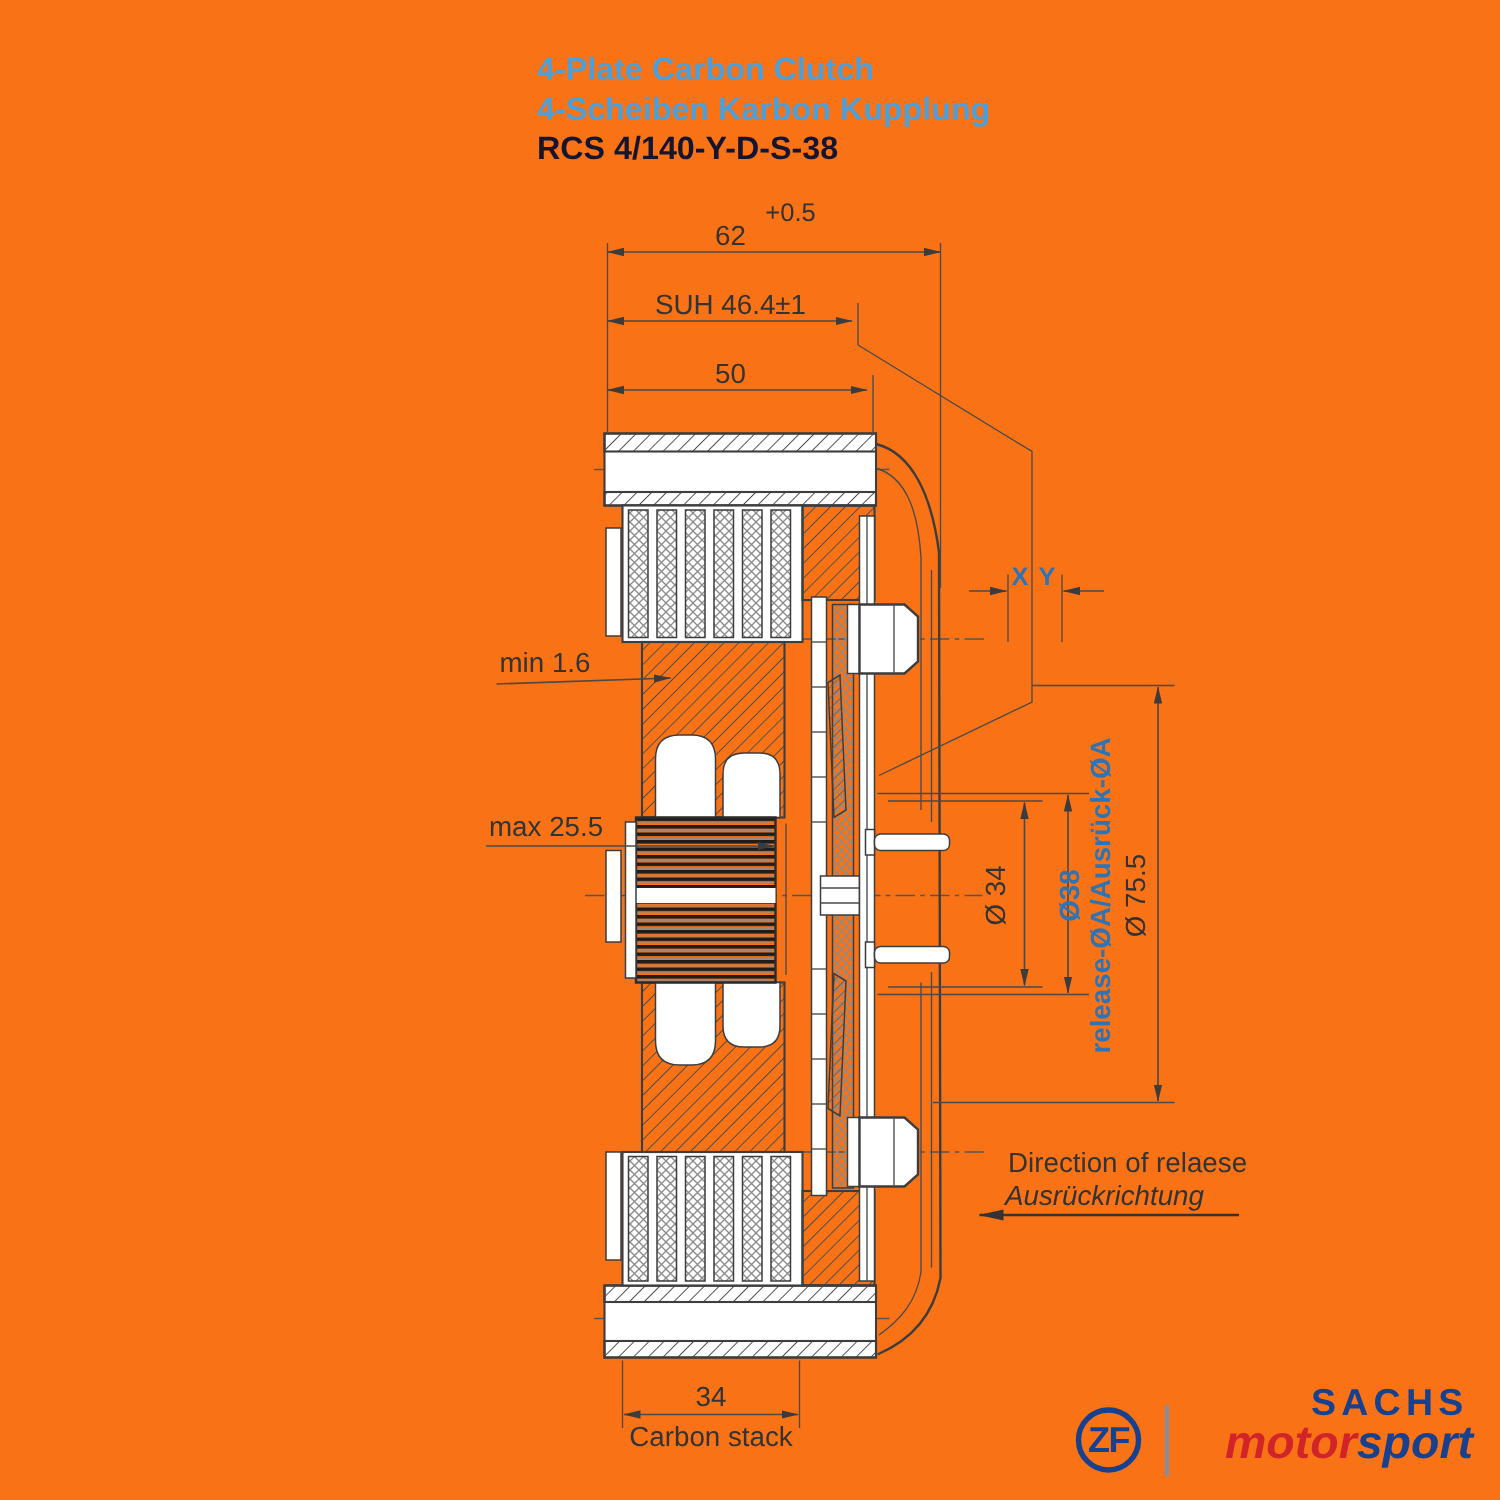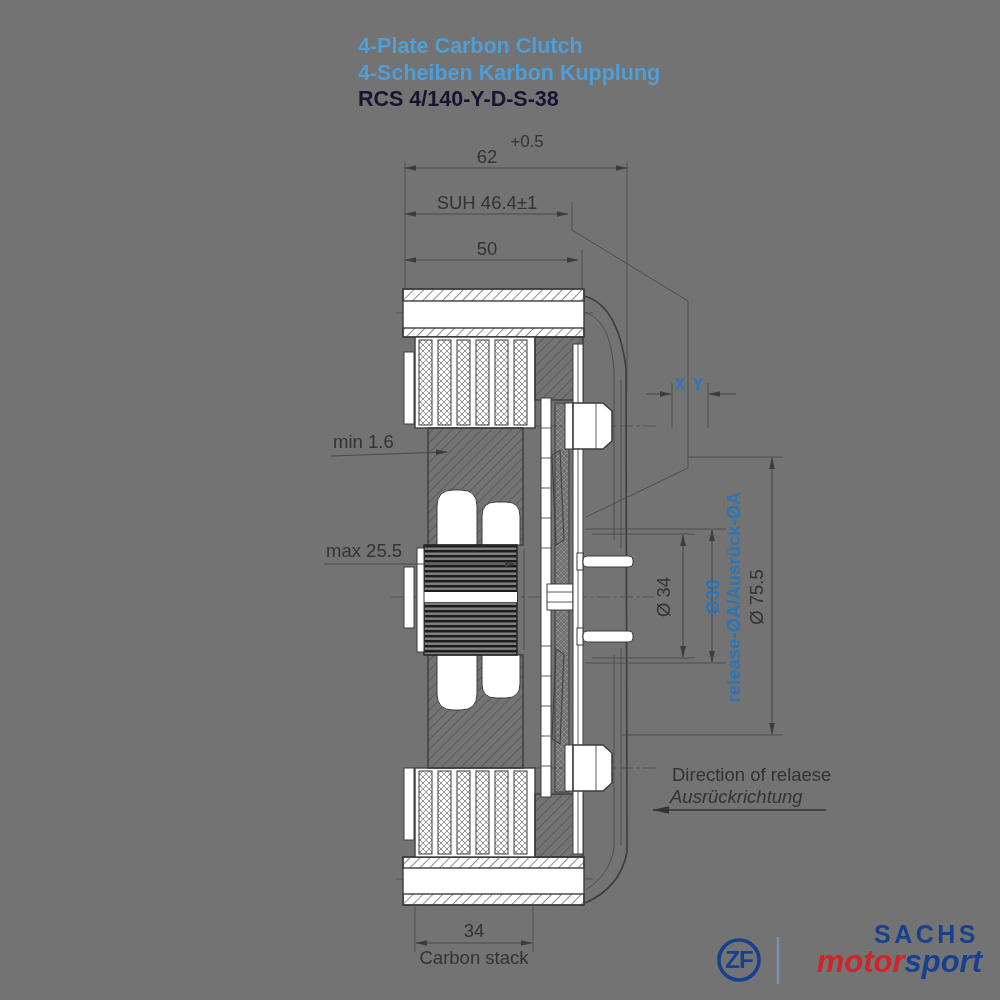--- a/index.html
+++ b/index.html
@@ -1,16 +1,16 @@
 <!DOCTYPE html>
 <html><head>
 <meta charset="utf-8">
 <style>
   html,body{margin:0;padding:0;background:#ffffff;}
-  #sheet{width:1000px;height:1000px;position:relative;background:#737373;
+  #sheet{width:1000px;height:1000px;position:relative;background:#f97316;
          font-family:"Liberation Sans", sans-serif;}
   svg{display:block;}
   
   .t-title{font:600 21.5px "Liberation Sans",sans-serif;fill:#4e9ed8;}
   .t-part{font:800 21.5px "Liberation Sans",sans-serif;fill:#15152f;}
   .t-dim{font:400 18.5px "Liberation Sans",sans-serif;fill:#333333;}
   .t-dim-sm{font:400 17px "Liberation Sans",sans-serif;fill:#333333;}
   .t-blue{font:700 17px "Liberation Sans",sans-serif;fill:#2e74b5;}
   .t-blue-rot{font:700 18.5px "Liberation Sans",sans-serif;fill:#2e74b5;}
   .t-it{font-style:italic;}

